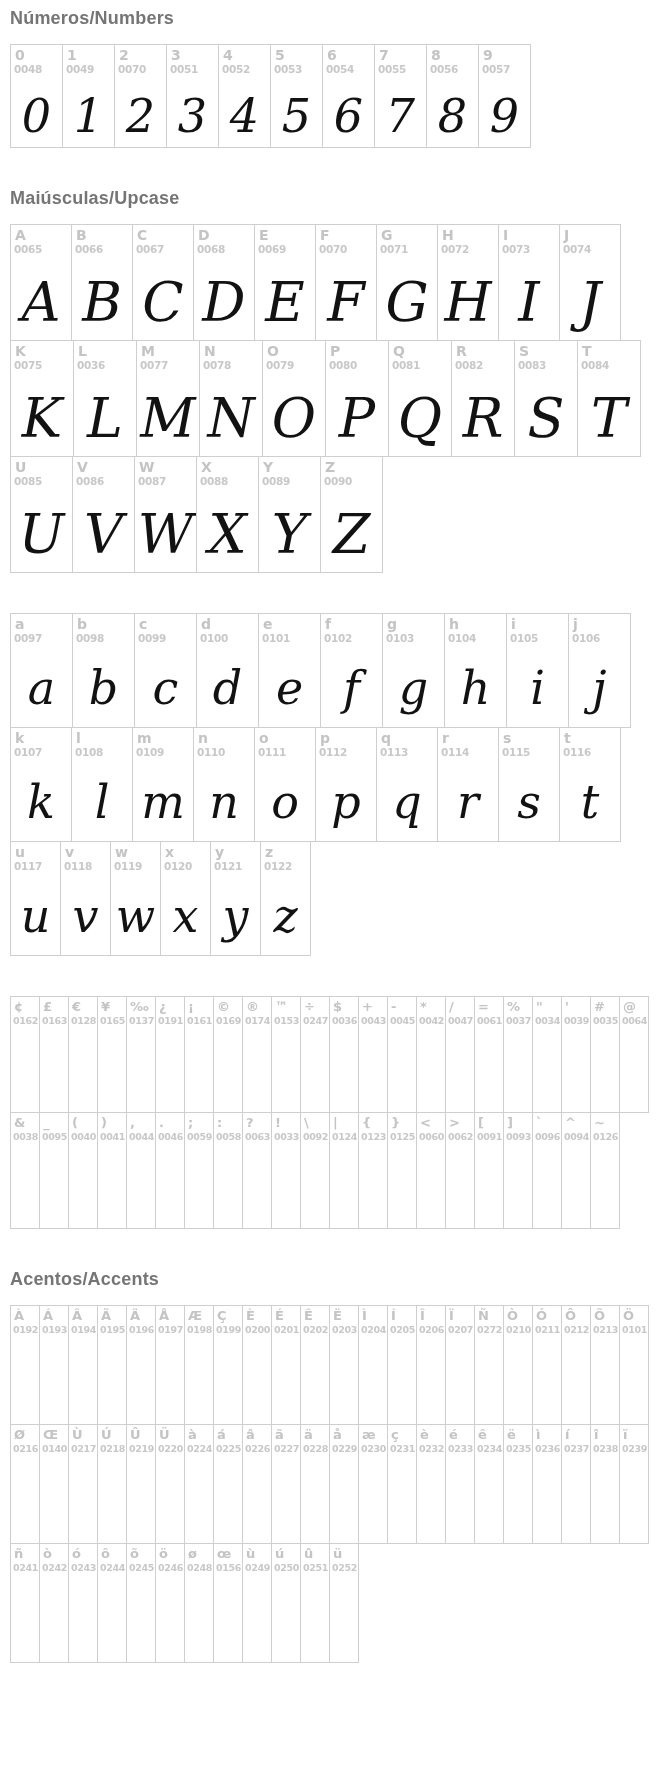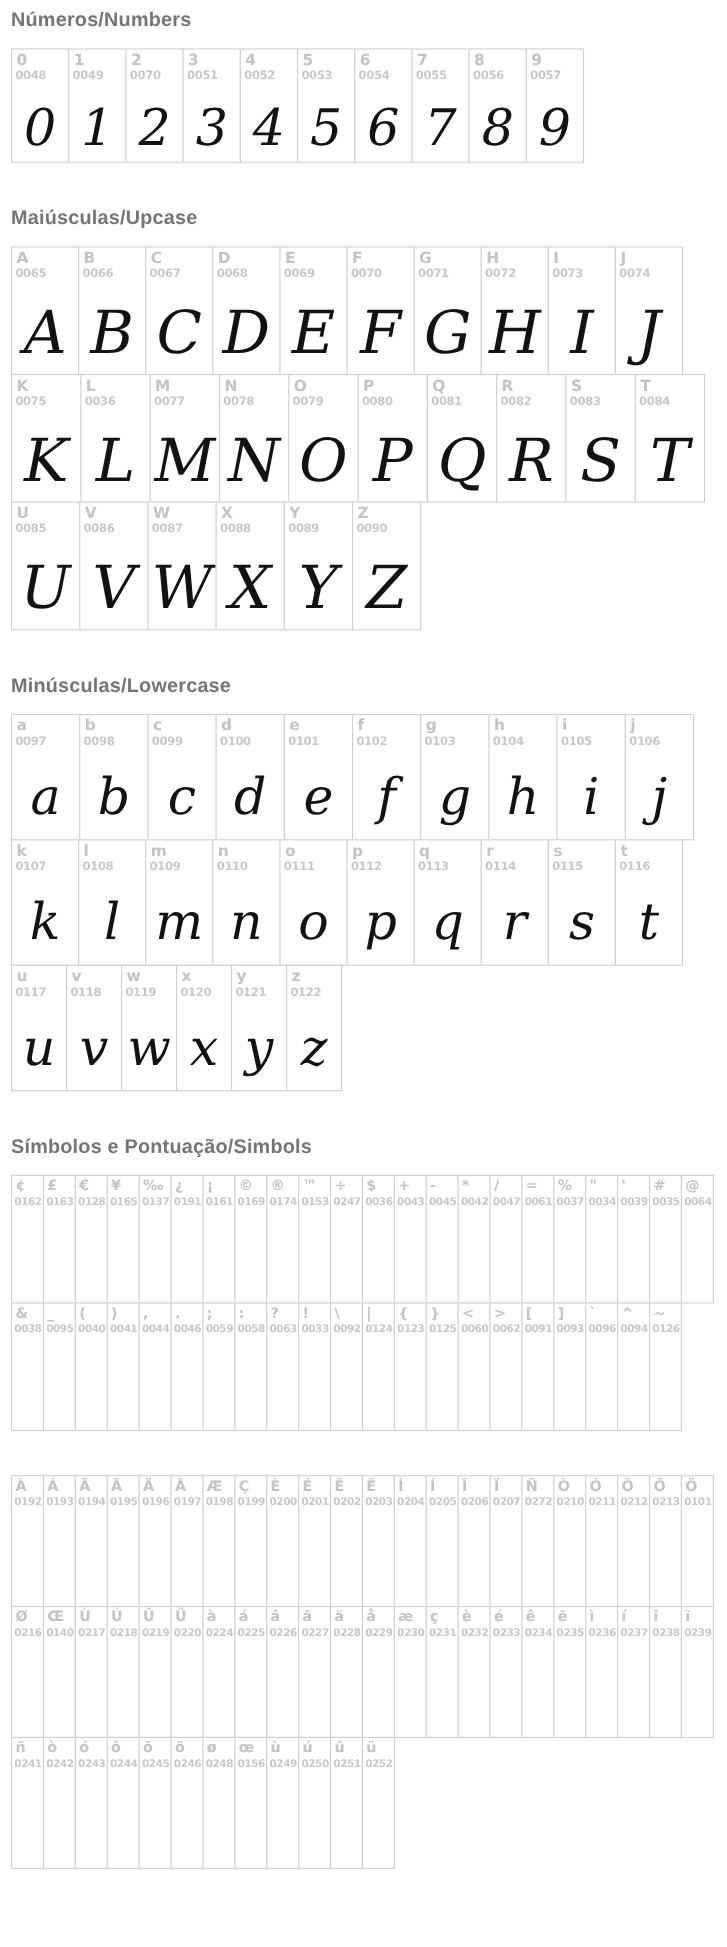--- a/index.html
+++ b/index.html
@@ -253,21 +253,20 @@
         <div class="cell">
           <span class="cchar">Z</span>
           <span class="ccode">0090</span>
           <div class="cglyph">Z</div>
         </div>
       </div>
     </div>
 </section>
 
 <section id="sec-lowercase">
-  <h2 class="section-title">Minúsculas/Lowercase</h2>
   <div class="rows">
       <div class="row">
         <div class="cell">
           <span class="cchar">a</span>
           <span class="ccode">0097</span>
           <div class="cglyph">a</div>
         </div>
         <div class="cell">
           <span class="cchar">b</span>
           <span class="ccode">0098</span>
@@ -395,21 +394,20 @@
         <div class="cell">
           <span class="cchar">z</span>
           <span class="ccode">0122</span>
           <div class="cglyph">z</div>
         </div>
       </div>
     </div>
 </section>
 
 <section id="sec-symbols">
-  <h2 class="section-title">Símbolos e Pontuação/Simbols</h2>
   <div class="rows">
       <div class="row">
         <div class="cell">
           <span class="cchar">¢</span>
           <span class="ccode">0162</span>
           <div class="cglyph"></div>
         </div>
         <div class="cell">
           <span class="cchar">£</span>
           <span class="ccode">0163</span>
@@ -620,20 +618,21 @@
         <div class="cell">
           <span class="cchar">~</span>
           <span class="ccode">0126</span>
           <div class="cglyph"></div>
         </div>
       </div>
     </div>
 </section>
 
 <section id="sec-accents">
+  <h2 class="section-title">Acentos/Accents</h2>
   <div class="rows">
       <div class="row">
         <div class="cell">
           <span class="cchar">À</span>
           <span class="ccode">0192</span>
           <div class="cglyph"></div>
         </div>
         <div class="cell">
           <span class="cchar">Á</span>
           <span class="ccode">0193</span>

